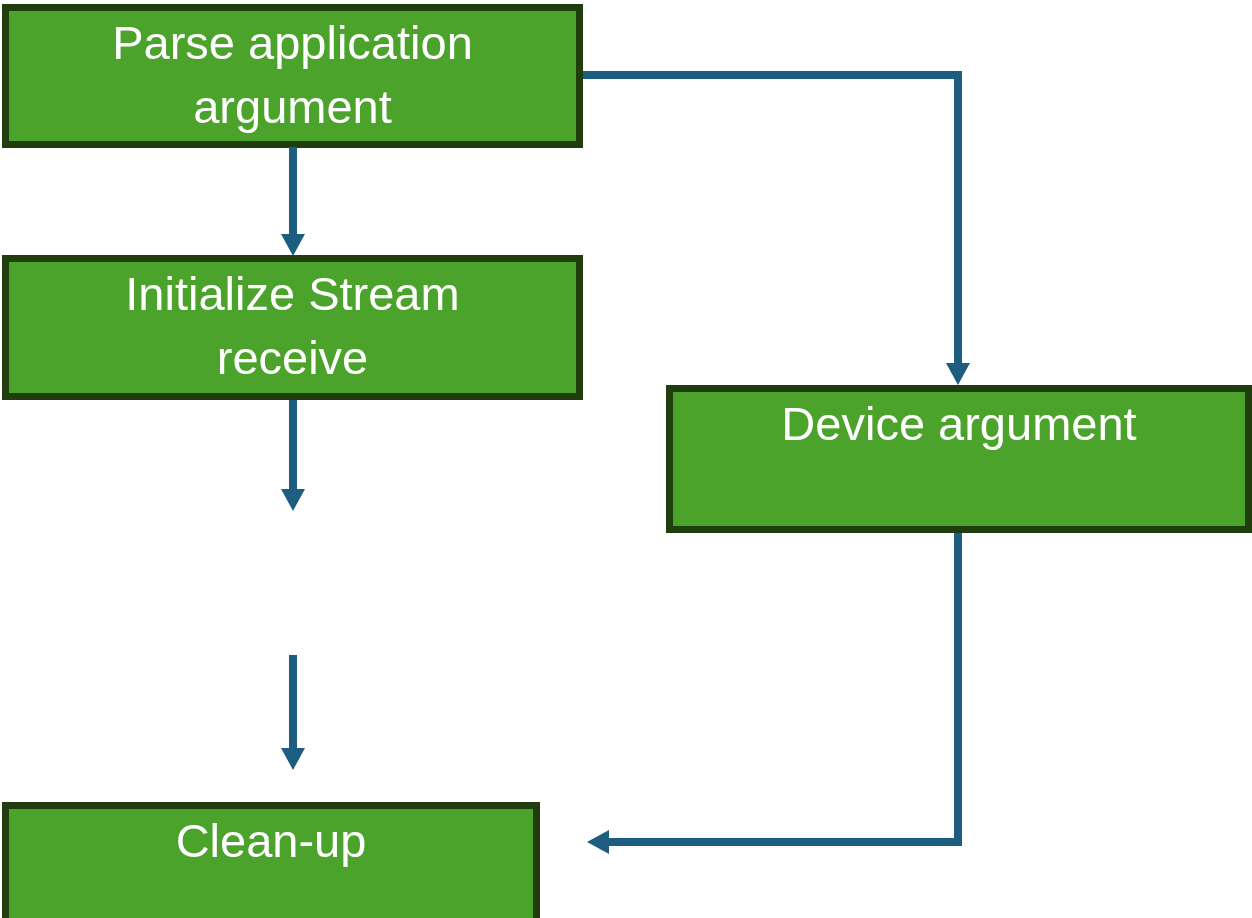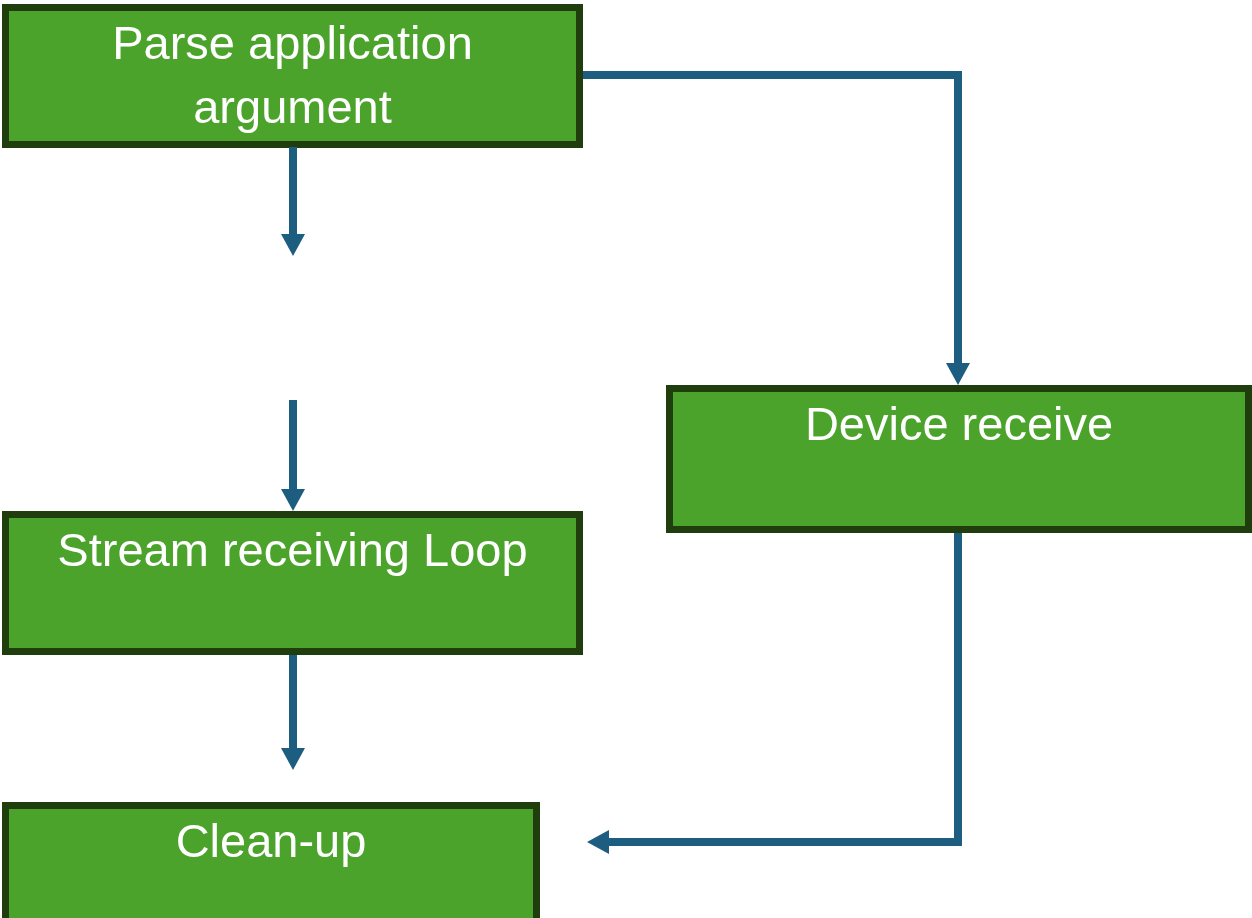--- a/index.html
+++ b/index.html
@@ -78,31 +78,32 @@
 </head>
 <body>
 
 <div class="canvas">
 
   <div class="node" id="node-parse">
     <span>Parse application
 argument</span>
   </div>
 
+  <div class="node" id="node-init">
+    <span>Initialize Stream
+receive</span>
+  </div>
 
-  <div class="node" id="node-loop">
-    <span>Stream receiving Loop</span>
-  </div>
 
   <div class="node" id="node-clean">
     <span>Clean-up</span>
   </div>
 
   <div class="node" id="node-device">
-    <span>Device receive</span>
+    <span>Device argument</span>
   </div>
 
   <div class="seg" id="e1-shaft"></div>
   <div class="head-down" id="e1-head"></div>
 
   <div class="seg" id="e2-shaft"></div>
   <div class="head-down" id="e2-head"></div>
 
   <div class="seg" id="e3-shaft"></div>
   <div class="head-down" id="e3-head"></div>

